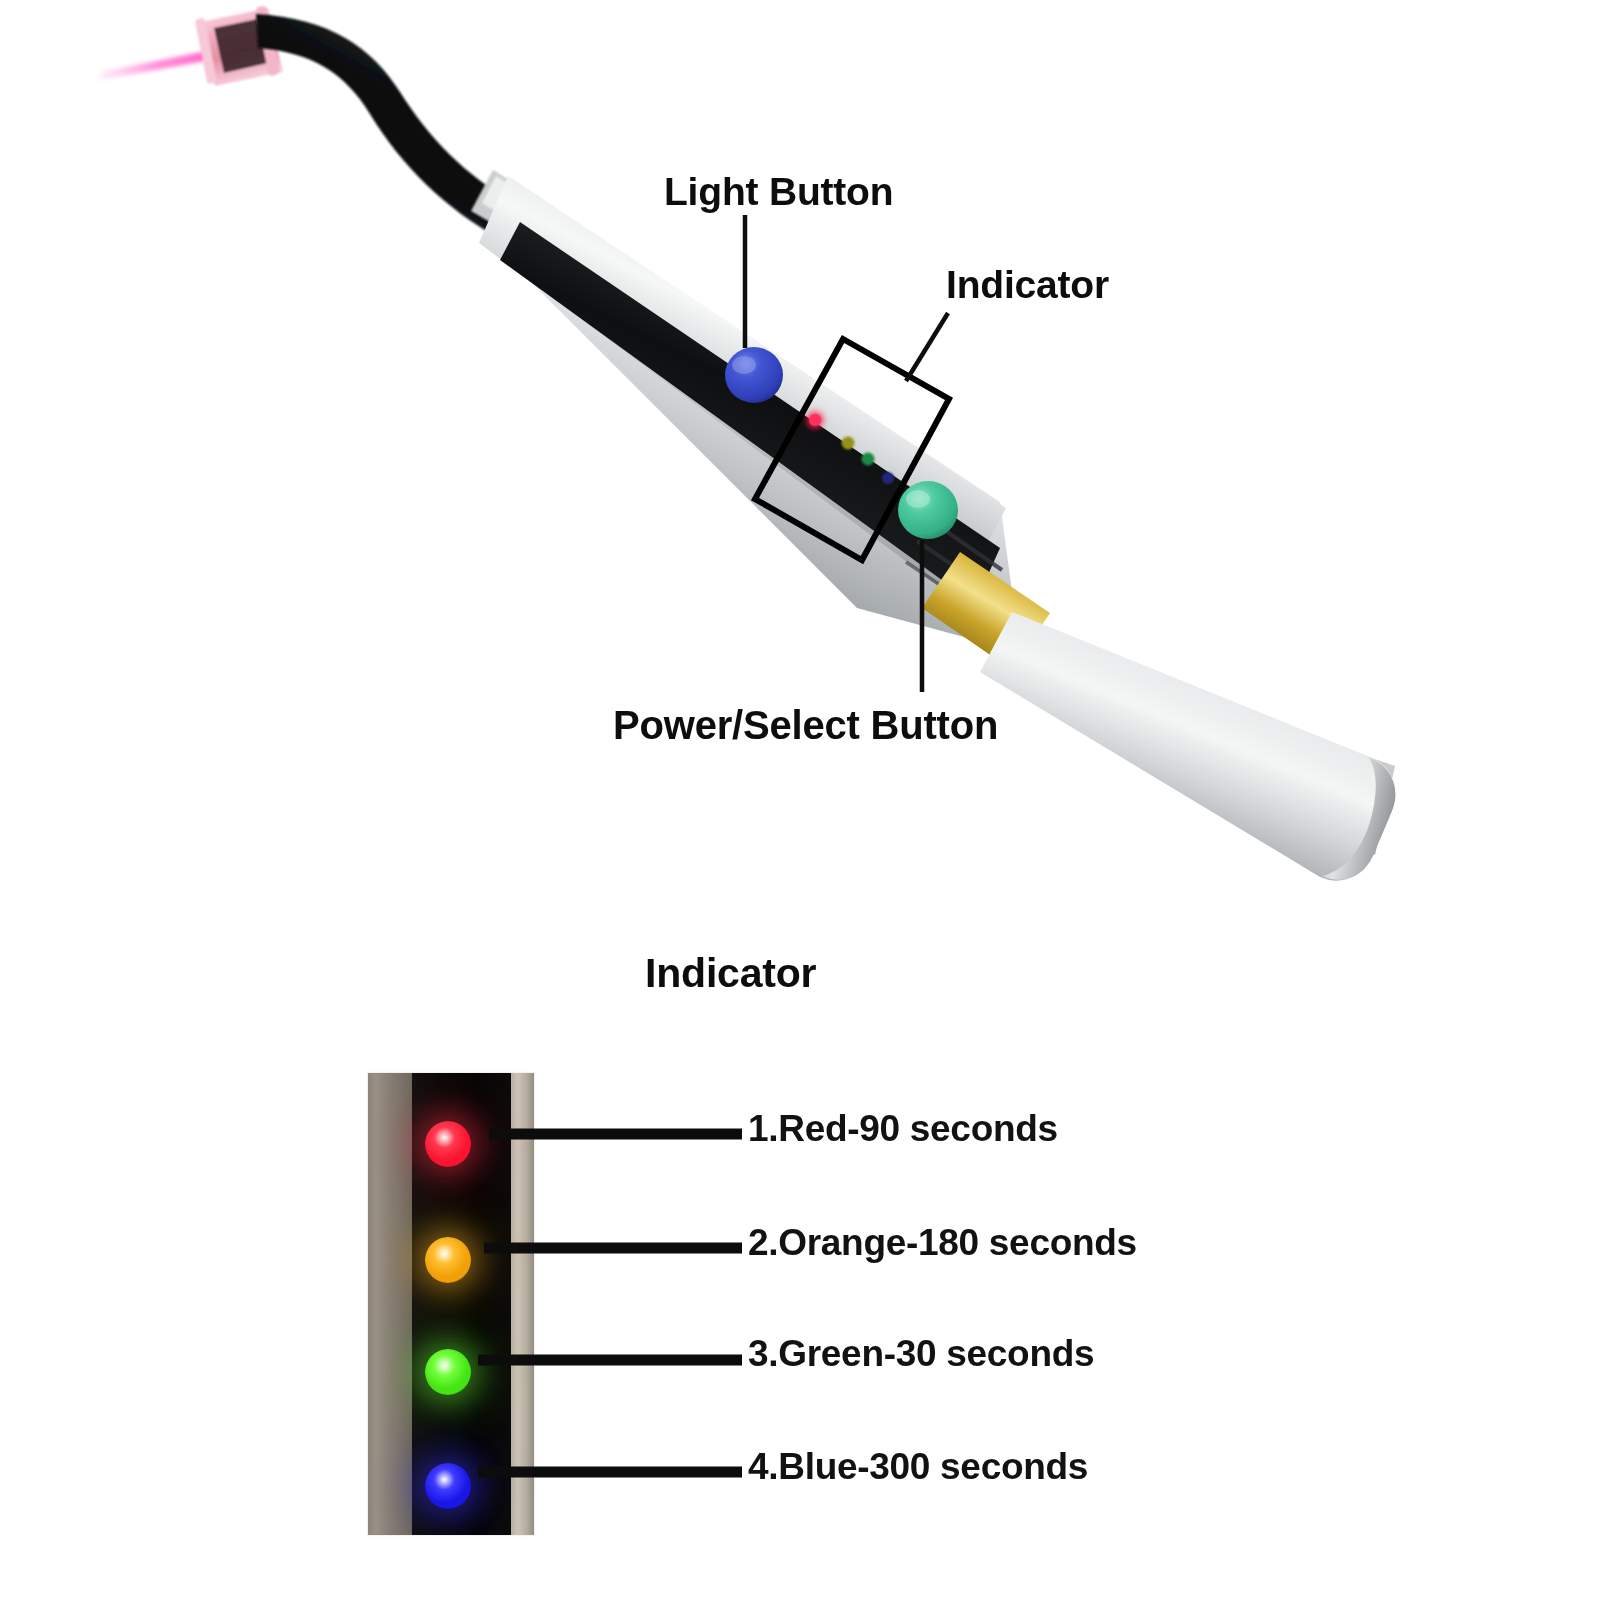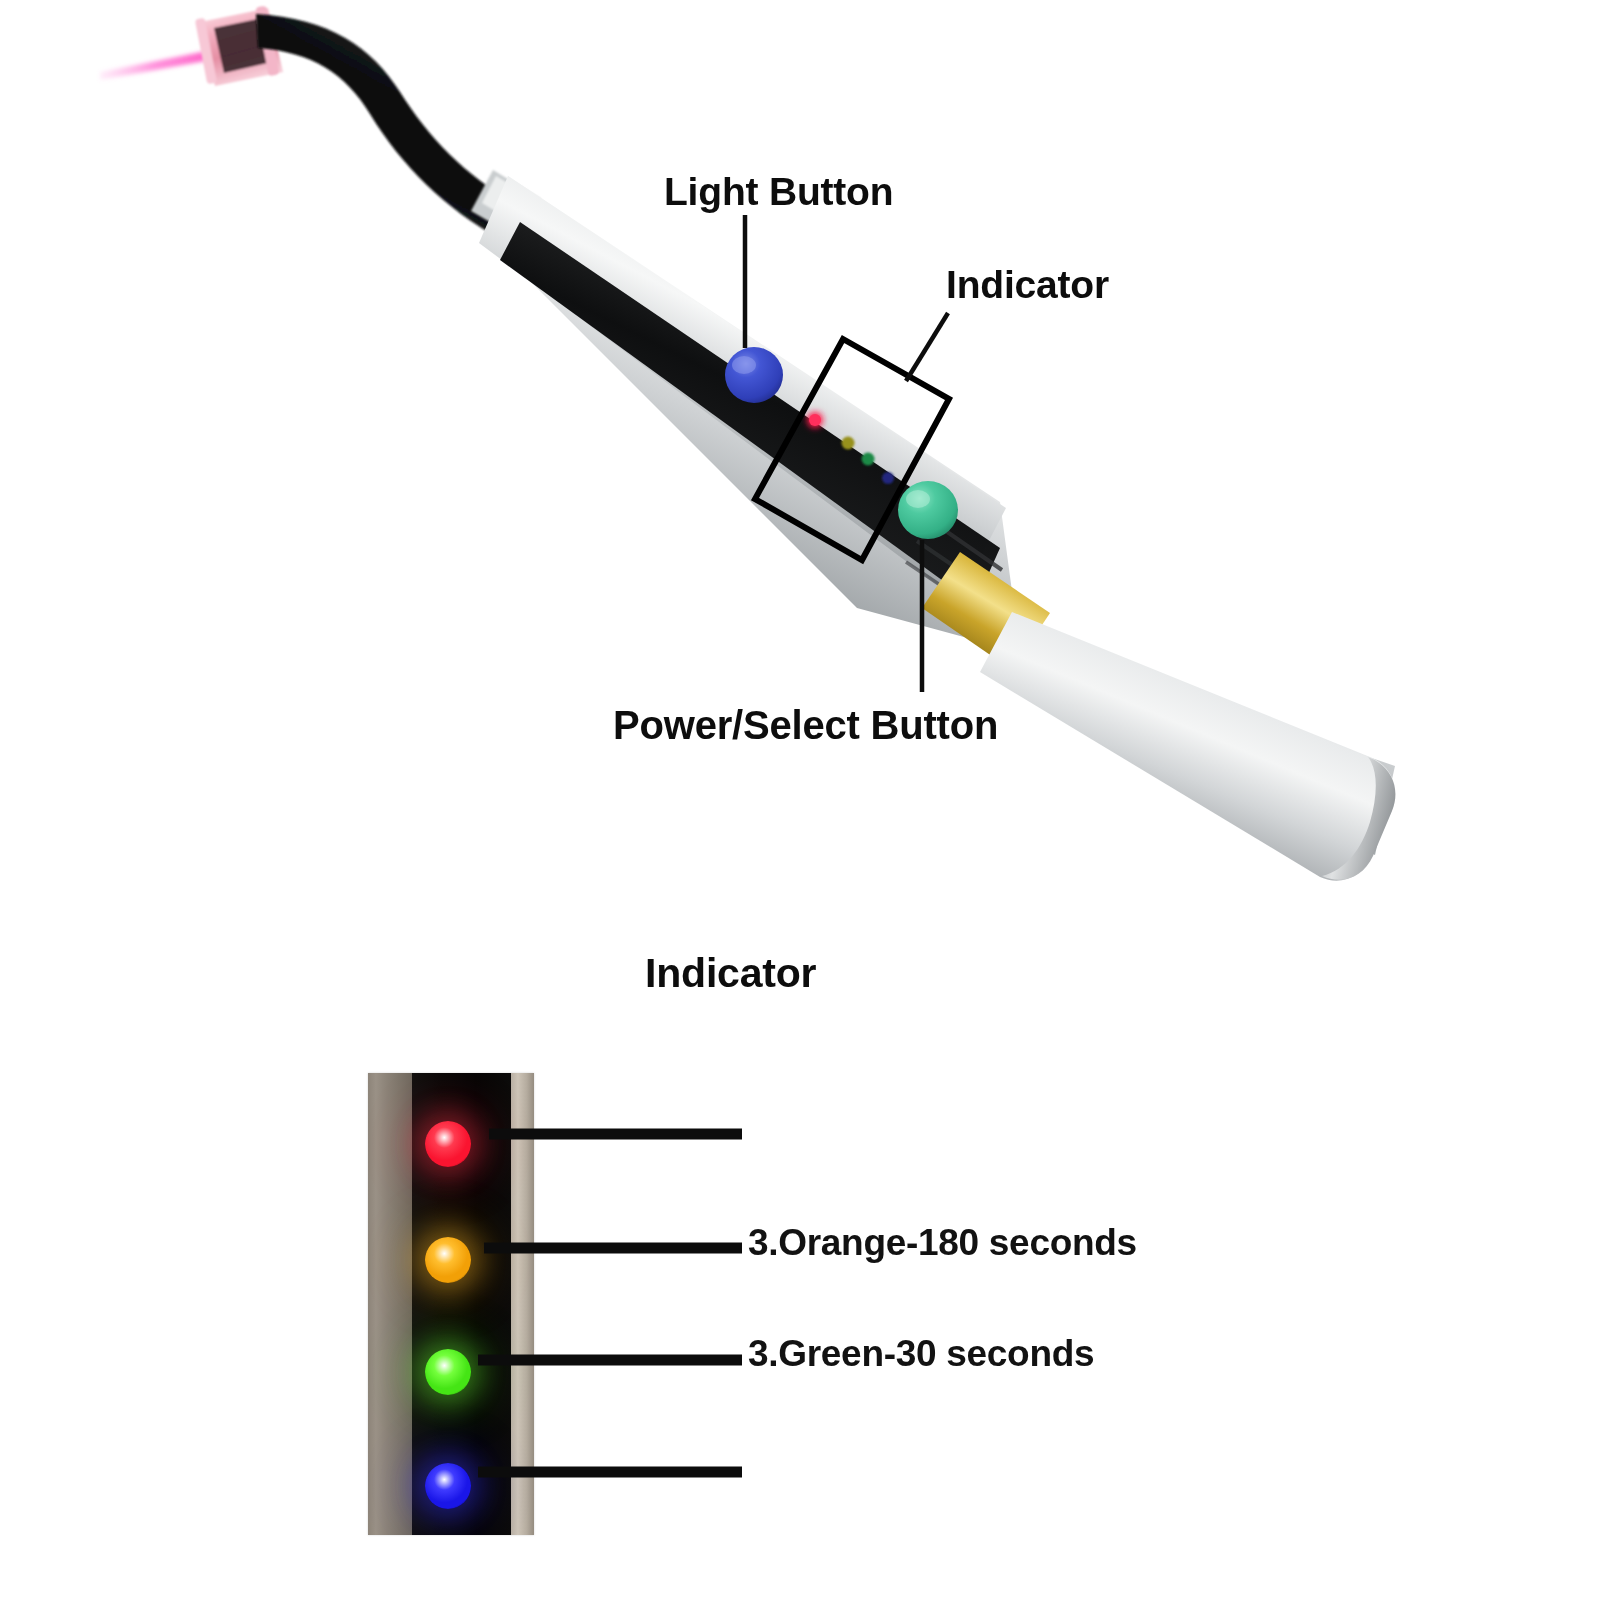--- a/index.html
+++ b/index.html
@@ -337,16 +337,18 @@
 
   <svg class="svg-layer" xmlns="http://www.w3.org/2000/svg" viewBox="0 0 1600 1600">
     <g stroke="#0c0c0c" stroke-width="11" fill="none" stroke-linecap="butt">
       <path d="M 489 1134 L 742 1134"></path>
       <path d="M 484 1248 L 742 1248"></path>
       <path d="M 478 1360 L 742 1360"></path>
       <path d="M 478 1472 L 742 1472"></path>
     </g>
   </svg>
 
-  <div class="led-label" id="led-label-1">3.Orange-180 seconds</div>
+  <div class="led-label" id="led-label-0">1.Red-90 seconds</div>
+  <div class="led-label" id="led-label-1">2.Orange-180 seconds</div>
   <div class="led-label" id="led-label-2">3.Green-30 seconds</div>
+  <div class="led-label" id="led-label-3">4.Blue-300 seconds</div>
 
 </div>
 
 </body></html>

